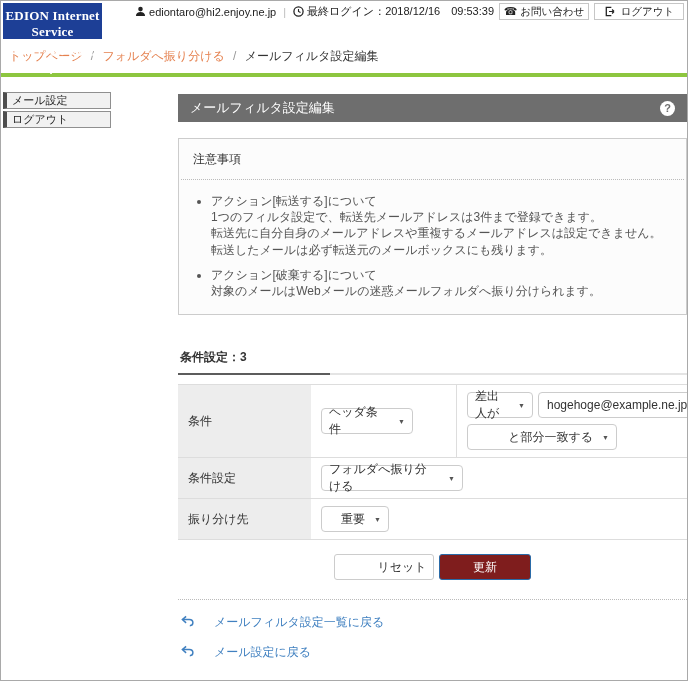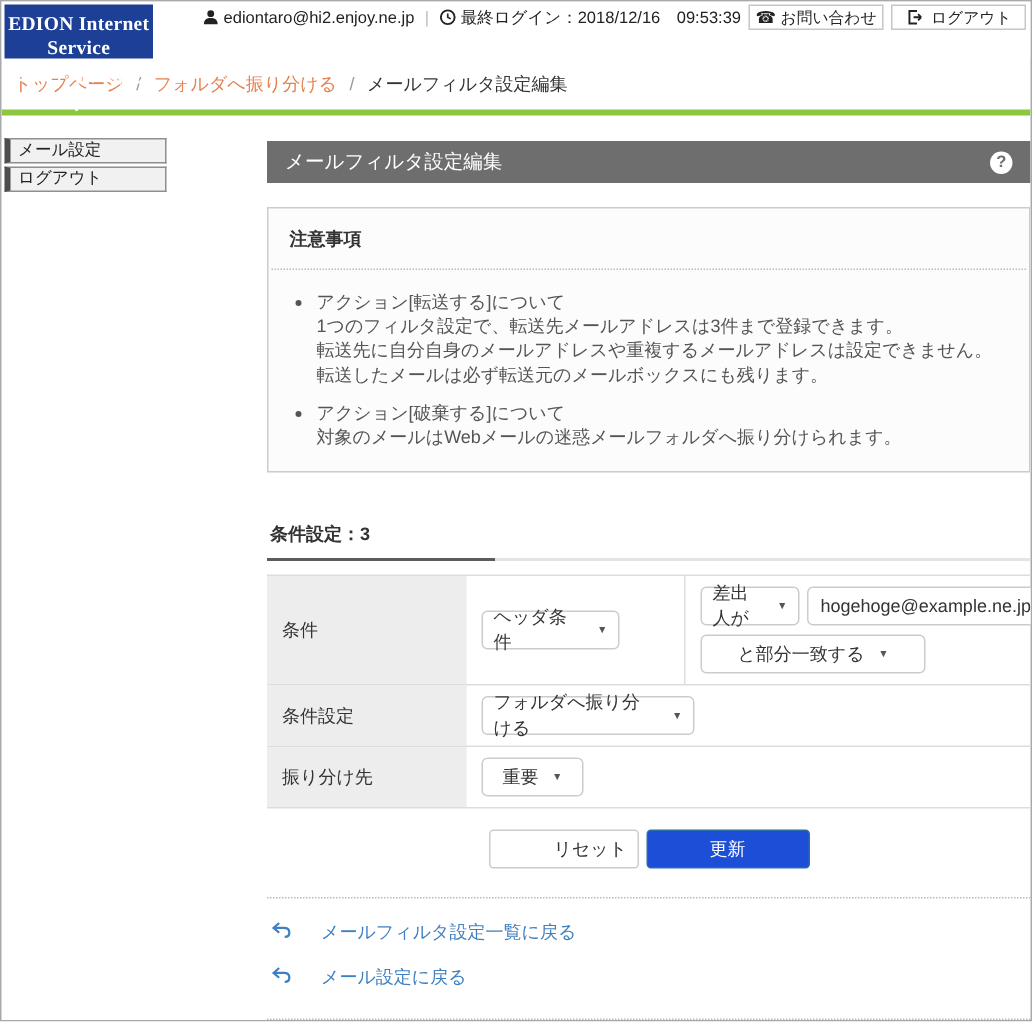--- a/index.html
+++ b/index.html
@@ -29,49 +29,49 @@
   .body-wrap { position:relative; min-height:560px; }
   .sidebar { position:absolute; left:2px; top:15px; width:108px; }
   .side-item { border:1px solid #8f8f8f; border-left:4px solid #4d4d4d; background:#f1f1f1; height:17px; line-height:15px; font-size:11px; padding-left:5px; margin-bottom:2px; color:#222; cursor:pointer; }
 
   .main { margin-left:177px; margin-right:0; padding-top:17px; }
 
   .title-bar { background:#6e6e6e; color:#fff; height:28px; display:flex; align-items:center; padding:0 12px; font-size:13px; }
   .help-badge { margin-left:auto; width:15px; height:15px; border-radius:50%; background:#fff; color:#6e6e6e; font-weight:bold; font-size:11px; display:flex; align-items:center; justify-content:center; cursor:pointer; }
 
   .notes-box { margin-top:16px; border:1px solid #ccc; background:#fcfcfc; }
-  .notes-head { font-weight:bold; font-size:12px; color:#333; padding:12px 14px 11px 14px; }
+  .notes-head { font-weight:normal; font-size:12px; color:#333; padding:12px 14px 11px 14px; }
   .dotted-inner { border-top:1px dotted #bbb; margin:0 2px; }
   .notes-list { list-style:disc; margin:13px 0 15px 32px; font-size:12px; color:#555; line-height:1.35; }
   .notes-list li { margin-bottom:9px; }
 
   .cond-head-wrap { margin-top:32px; border-bottom:2px solid #e4e4e4; }
   .cond-head { display:inline-block; font-weight:bold; font-size:12px; color:#333; padding:0 0 7px 2px; border-bottom:2px solid #5c5c5c; margin-bottom:-2px; min-width:152px; }
 
   .form-table { margin-top:9px; border-top:1px solid #ddd; font-size:12px; }
   .form-row { display:flex; border-bottom:1px solid #ddd; align-items:stretch; }
   .form-label { width:133px; min-width:133px; background:#ededed; padding:8px 10px; color:#333; display:flex; align-items:center; }
   .cell { padding:7px 10px; display:flex; align-items:center; }
   .cell-a { width:145px; min-width:145px; }
   .cell-b { border-left:1px solid #ddd; flex:1; flex-direction:column; align-items:flex-start; gap:6px; }
   .cell-line { display:flex; align-items:center; gap:5px; }
 
-  .sel { display:inline-flex; align-items:center; justify-content:center; border:1px solid #ccc; border-radius:4px; background:#fff; height:26px; padding:0 7px; font-size:12px; color:#333; cursor:pointer; }
+  .sel { display:inline-flex; align-items:center; justify-content:flex-end; border:1px solid #ccc; border-radius:4px; background:#fff; height:26px; padding:0 7px; font-size:12px; color:#333; cursor:pointer; }
   .sel .caret { font-size:7px; color:#555; margin-left:9px; }
   .w-hdr { width:92px; }
   .w-sender { width:66px; }
   .w-match { width:150px; }
   .w-action { width:142px;gap:12px; }
   .w-folder { width:68px; }
   .txt-input { height:26px; border:1px solid #ccc; border-radius:4px; padding:0 8px; font-size:12px; width:172px; color:#333; background:#fff; }
 
   .btn-row { margin-top:14px; display:flex; justify-content:center; gap:5px; }
   .btn { height:26px; border-radius:3px; font-size:12px; display:flex; align-items:center; justify-content:center; cursor:pointer; font-family:inherit; }
   .btn-reset { width:100px; background:#fff; border:1px solid #ccc; color:#333;padding-left:36px; }
-  .btn-update { width:109px; background:#1d4ed8; border:1px solid #2a6ba8; color:#fff; }
+  .btn-update { width:92px; background:#7f1d1d; border:1px solid #2a6ba8; color:#fff; }
 
   .dotted-sep { border-top:1px dotted #bbb; margin-top:19px; }
   .back-links { margin-top:14px; }
   .back-link { display:flex; align-items:center; gap:20px; margin-bottom:13px; font-size:12px; color:#4080c0; text-decoration:none; cursor:pointer; padding-left:3px; }
 </style>
 </head>
 <body>
 
 <div class="page">
 

